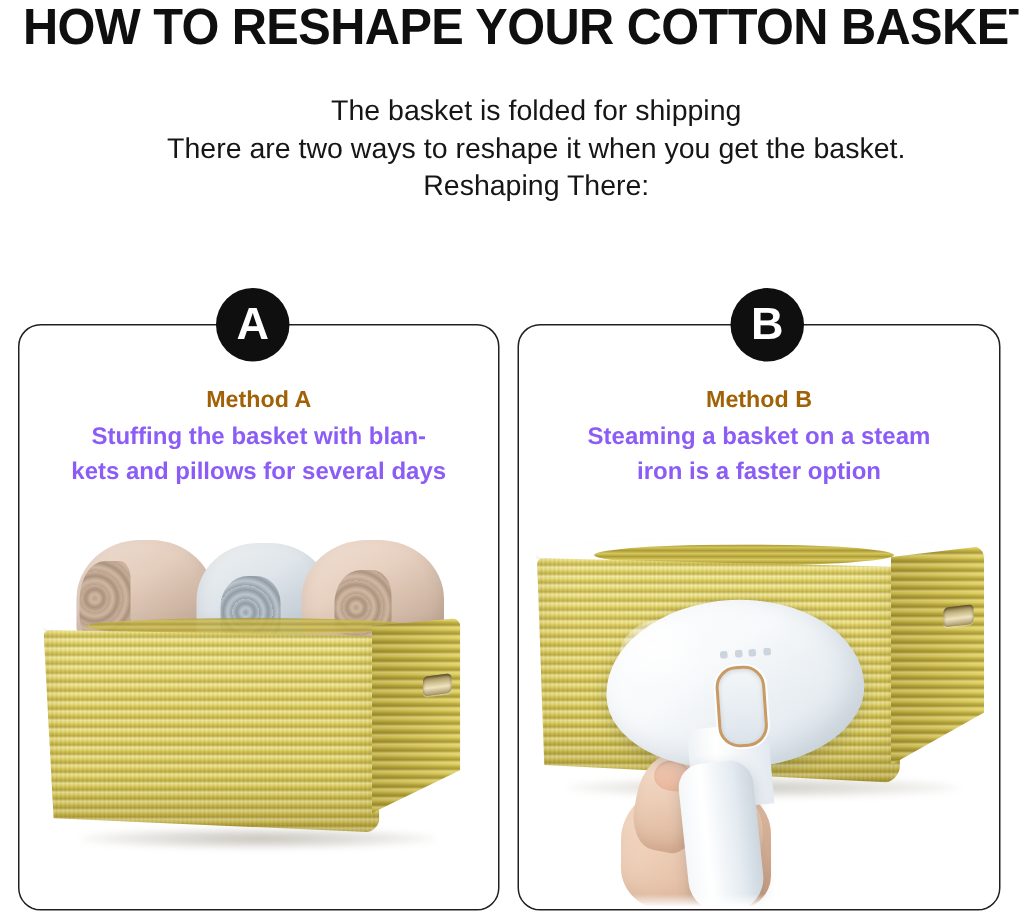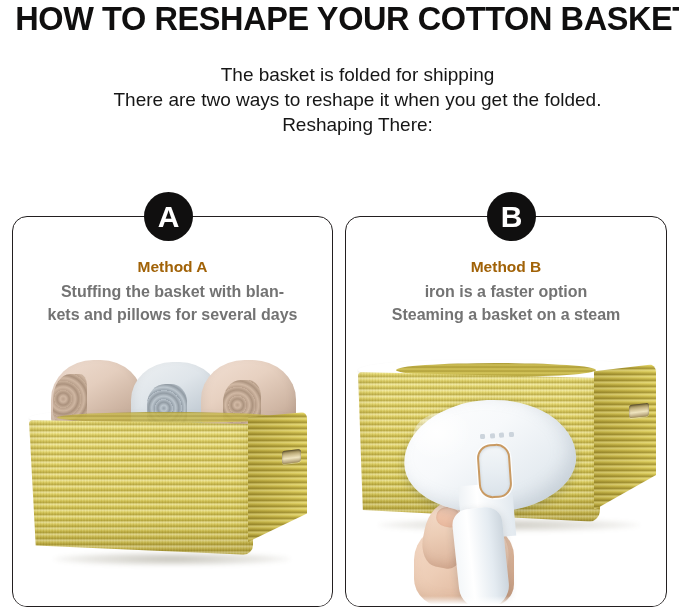--- a/index.html
+++ b/index.html
@@ -93,21 +93,21 @@
   .card-heading {
     font-size: 15.5px;
     line-height: 23px;
     font-weight: 700;
     color: #a16207;
   }
   .card-desc {
     font-size: 16px;
     line-height: 23px;
     font-weight: 700;
-    color: #737373;
+    color: #8b5cf6;
     margin-top: 2px;
   }
   .card-desc .dl { display: block; white-space: nowrap; }
 
   .card-photo { position: absolute; left: 0; bottom: 0; width: 100%; height: 250px; overflow: hidden; }
 
   
   .rope-front {
     background:
       repeating-linear-gradient(to bottom,
@@ -349,21 +349,21 @@
 </style>
 </head>
 <body>
 
 <div id="infographic-root">
 
   <h1 class="page-title">HOW TO RESHAPE YOUR COTTON BASKET</h1>
 
   <div class="subtitle-block">
     <span class="subtitle-line">The basket is folded for shipping</span>
-    <span class="subtitle-line">There are two ways to reshape it when you get the folded.</span>
+    <span class="subtitle-line">There are two ways to reshape it when you get the basket.</span>
     <span class="subtitle-line">Reshaping There:</span>
   </div>
 
   <div class="cards-row">
 
     <div class="method-card card-a">
       <div class="card-text">
         <div class="card-heading">Method A</div>
         <div class="card-desc">
           <span class="dl">Stuffing the basket with blan-</span>
@@ -391,22 +391,22 @@
 
         </div>
         <div class="card-photo-fade"></div>
       </div>
     </div>
 
     <div class="method-card card-b">
       <div class="card-text">
         <div class="card-heading">Method B</div>
         <div class="card-desc">
+          <span class="dl">Steaming a basket on a steam</span>
           <span class="dl">iron is a faster option</span>
-          <span class="dl">Steaming a basket on a steam</span>
         </div>
       </div>
 
       <div class="card-photo">
         <div class="basket-b-wrap">
 
           <div class="basket-b">
             <div class="bb-rim rope-rim"></div>
             <div class="bb-inner rope-inner"></div>
             <div class="bb-front rope-front"></div>

